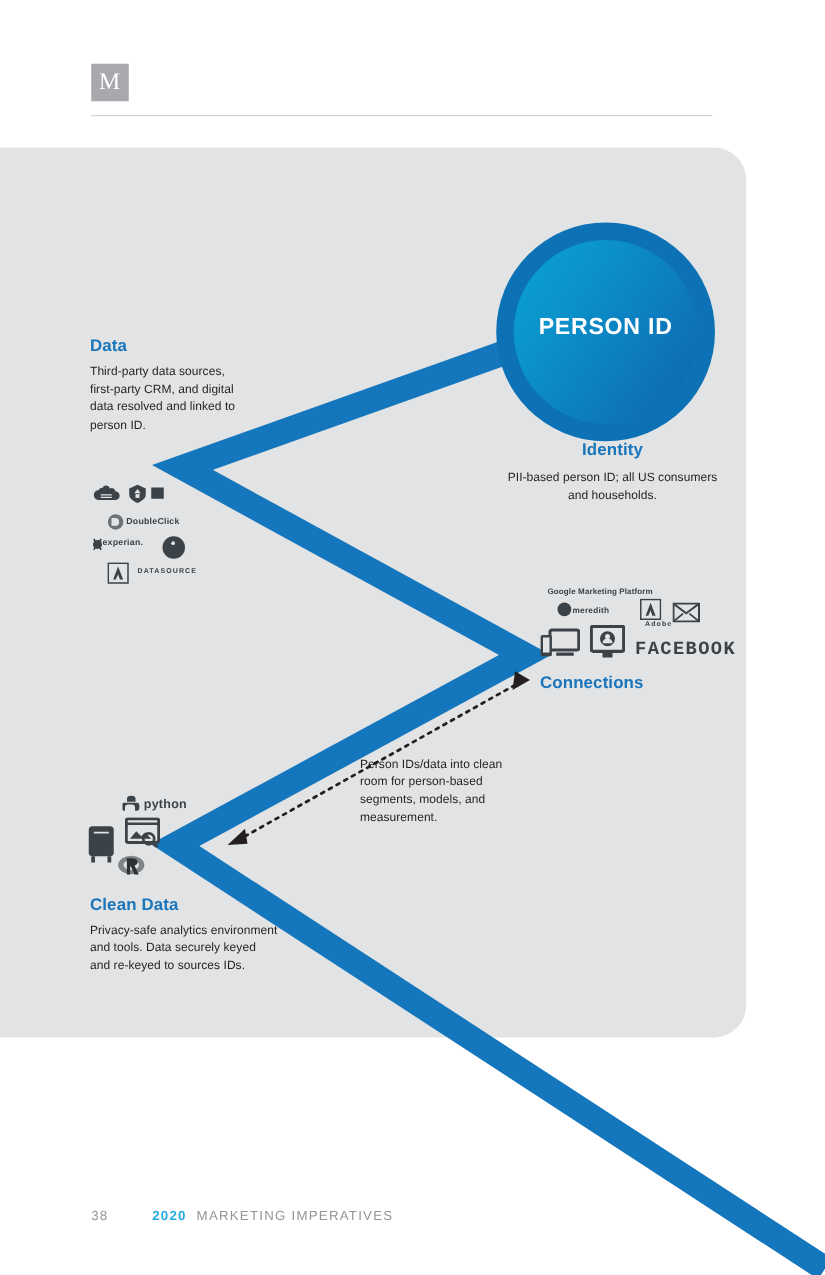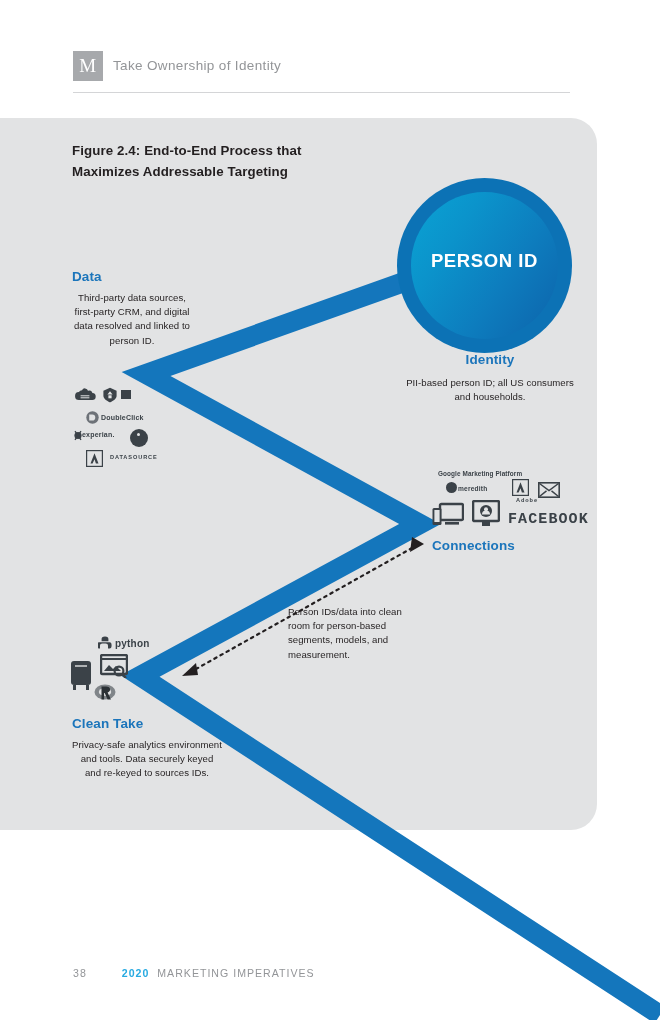--- a/index.html
+++ b/index.html
@@ -34,21 +34,21 @@
     position:absolute;left:72px;top:141px;width:330px;
     font-size:13.3px;font-weight:bold;color:#231f20;line-height:20.5px;letter-spacing:.1px;
   }
 
   
   .flow{position:absolute;left:0;top:0;width:660px;height:1020px;pointer-events:none;}
 
   
   .sec{position:absolute;}
   .sec-h{font-size:13.5px;font-weight:bold;color:#1b75bb;letter-spacing:.1px;margin:0 0 7px 0;}
-  .sec-p{font-size:9.6px;color:#231f20;line-height:14.2px;margin:0;letter-spacing:.05px;text-align:center;}
+  .sec-p{font-size:9.6px;color:#231f20;line-height:14.2px;margin:0;letter-spacing:.05px;}
 
   #sec-data{left:72px;top:269px;width:120px;}
   #sec-identity{left:405px;top:352px;width:170px;text-align:center;}
   #sec-identity .sec-h{margin-bottom:9px;}
   #sec-connections{left:432px;top:538px;width:130px;}
   #sec-cleanroom{left:72px;top:716px;width:150px;}
   #note-mid{
     position:absolute;left:288px;top:605px;width:125px;
     font-size:9.6px;color:#231f20;line-height:14.2px;letter-spacing:.05px;
   }
@@ -87,30 +87,25 @@
   .footer .yr{color:#27aae1;font-weight:bold;margin-left:31px;margin-top:41px;}
   .footer .nm{color:#939598;margin-left:4px;}
 </style>
 </head>
 <body>
 
 <div class="page">
 
   <div class="header">
     <div class="logo-mark">M</div>
-    <div class="header-title">Take Ownership of Identity</div>
   </div>
   <div class="header-rule"></div>
 
   <div class="panel"></div>
 
-  <div class="fig-title">
-    <div>Figure 2.4: End-to-End Process that</div>
-    <div>Maximizes Addressable Targeting</div>
-  </div>
 
   <svg class="flow" viewBox="0 0 660 1020">
     <polyline points="432,272 146,374 420,524 140,676 660,1015" fill="none" stroke="#1476bc" stroke-width="20" stroke-linejoin="miter" stroke-miterlimit="8"></polyline>
     <g>
       <line x1="196" y1="669" x2="412" y2="548" stroke="#231f20" stroke-width="2.2" stroke-dasharray="2.5 4.5" stroke-linecap="round"></line>
       <polygon points="412,537 424,544 410,552" fill="#231f20"></polygon>
       <polygon points="182,676 196,663 198,675" fill="#231f20"></polygon>
     </g>
   </svg>
 
@@ -227,21 +222,21 @@
     </svg>
 
     <svg class="lg" style="left:24px;top:50px;" width="22" height="22" viewBox="0 0 22 22">
       <ellipse cx="11" cy="10" rx="10.5" ry="7.4" fill="#808589"></ellipse>
       <ellipse cx="11" cy="10" rx="6.2" ry="3.9" fill="#e2e3e4"></ellipse>
       <path d="M7.5 4.5h4.6c2.5 0 4 1.1 4 3 0 1.5-1 2.5-2.5 2.9l3.4 7.1h-3.4l-2.9-6.4h-.6v6.4H7.5z" fill="#2b3135"></path>
     </svg>
   </div>
 
   <div class="sec" id="sec-cleanroom">
-    <div class="sec-h">Clean Take</div>
+    <div class="sec-h">Clean Data</div>
     <div class="sec-p">Privacy-safe analytics environment and tools. Data securely keyed and re-keyed to sources IDs.</div>
   </div>
 
   <div class="footer">
     <span class="pg">38</span>
     <span class="yr">2020</span>
     <span class="nm">MARKETING IMPERATIVES</span>
   </div>
 
 </div>

